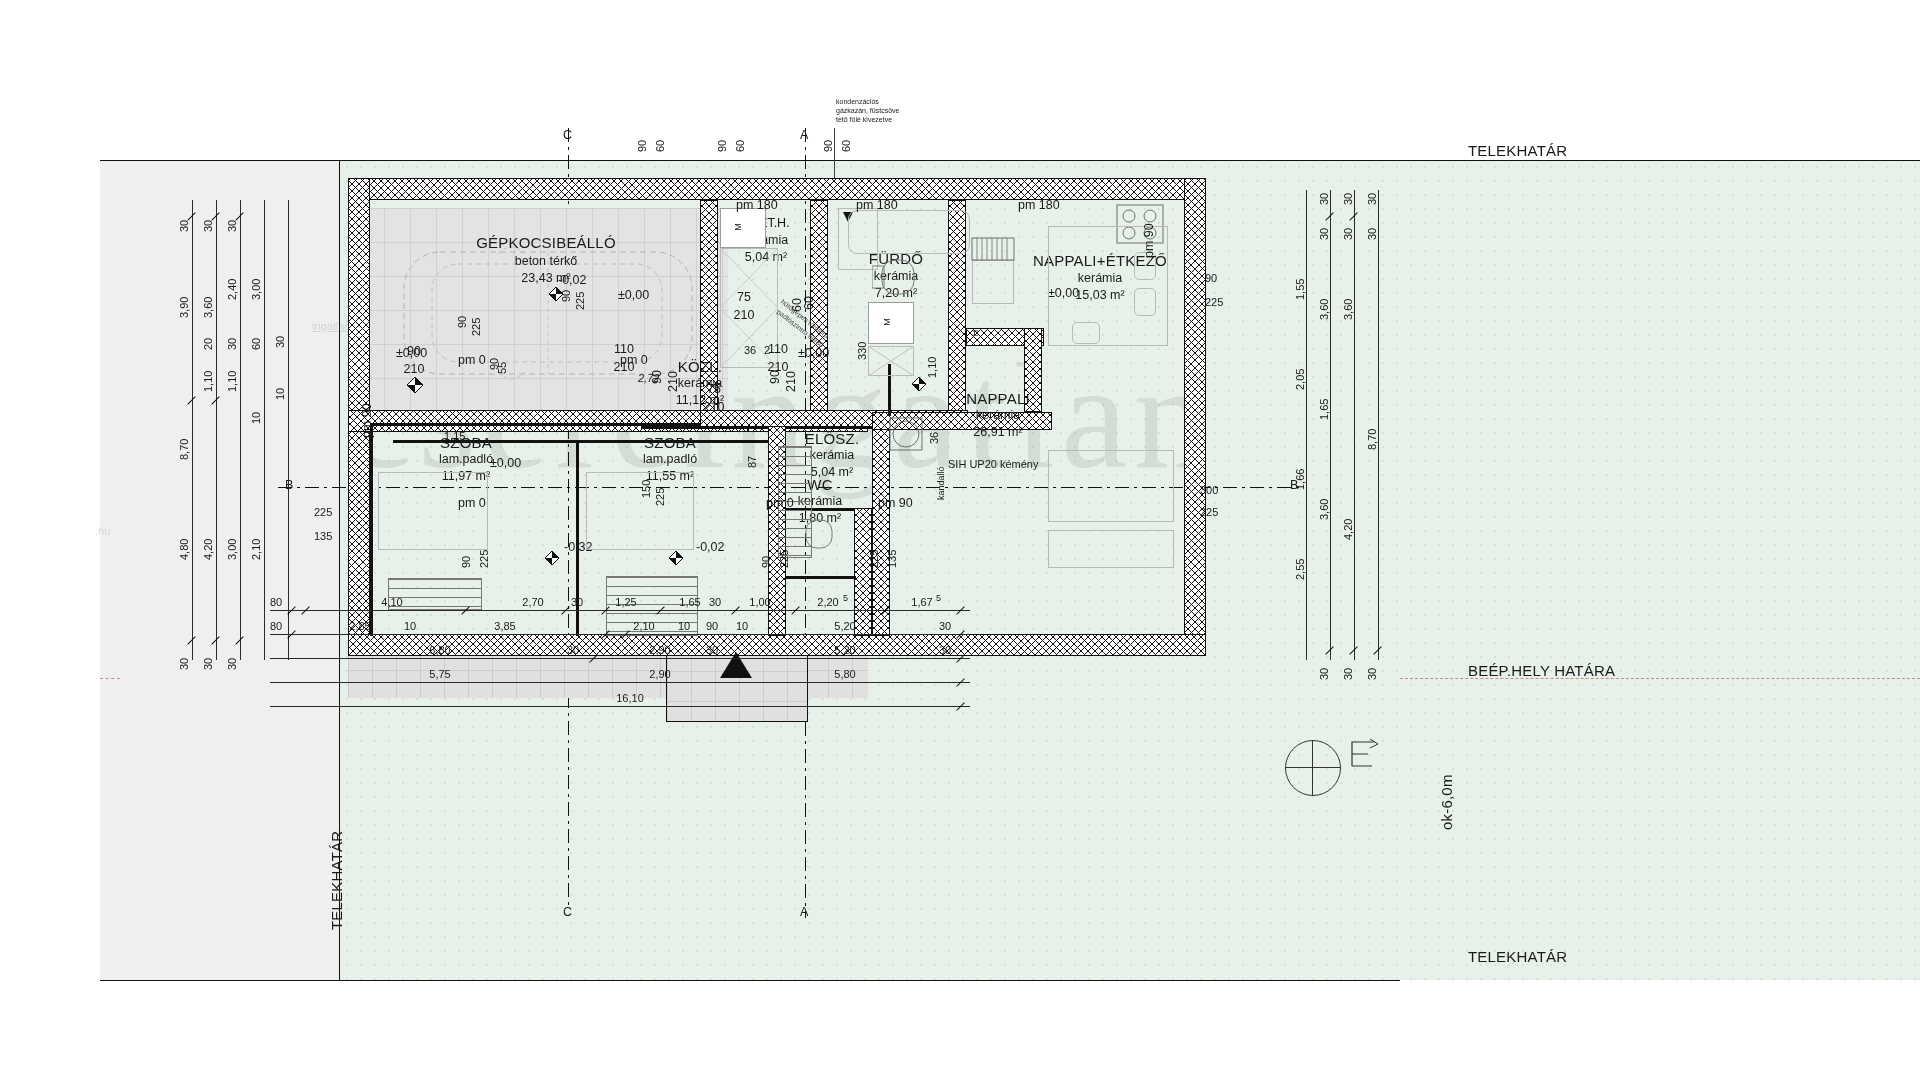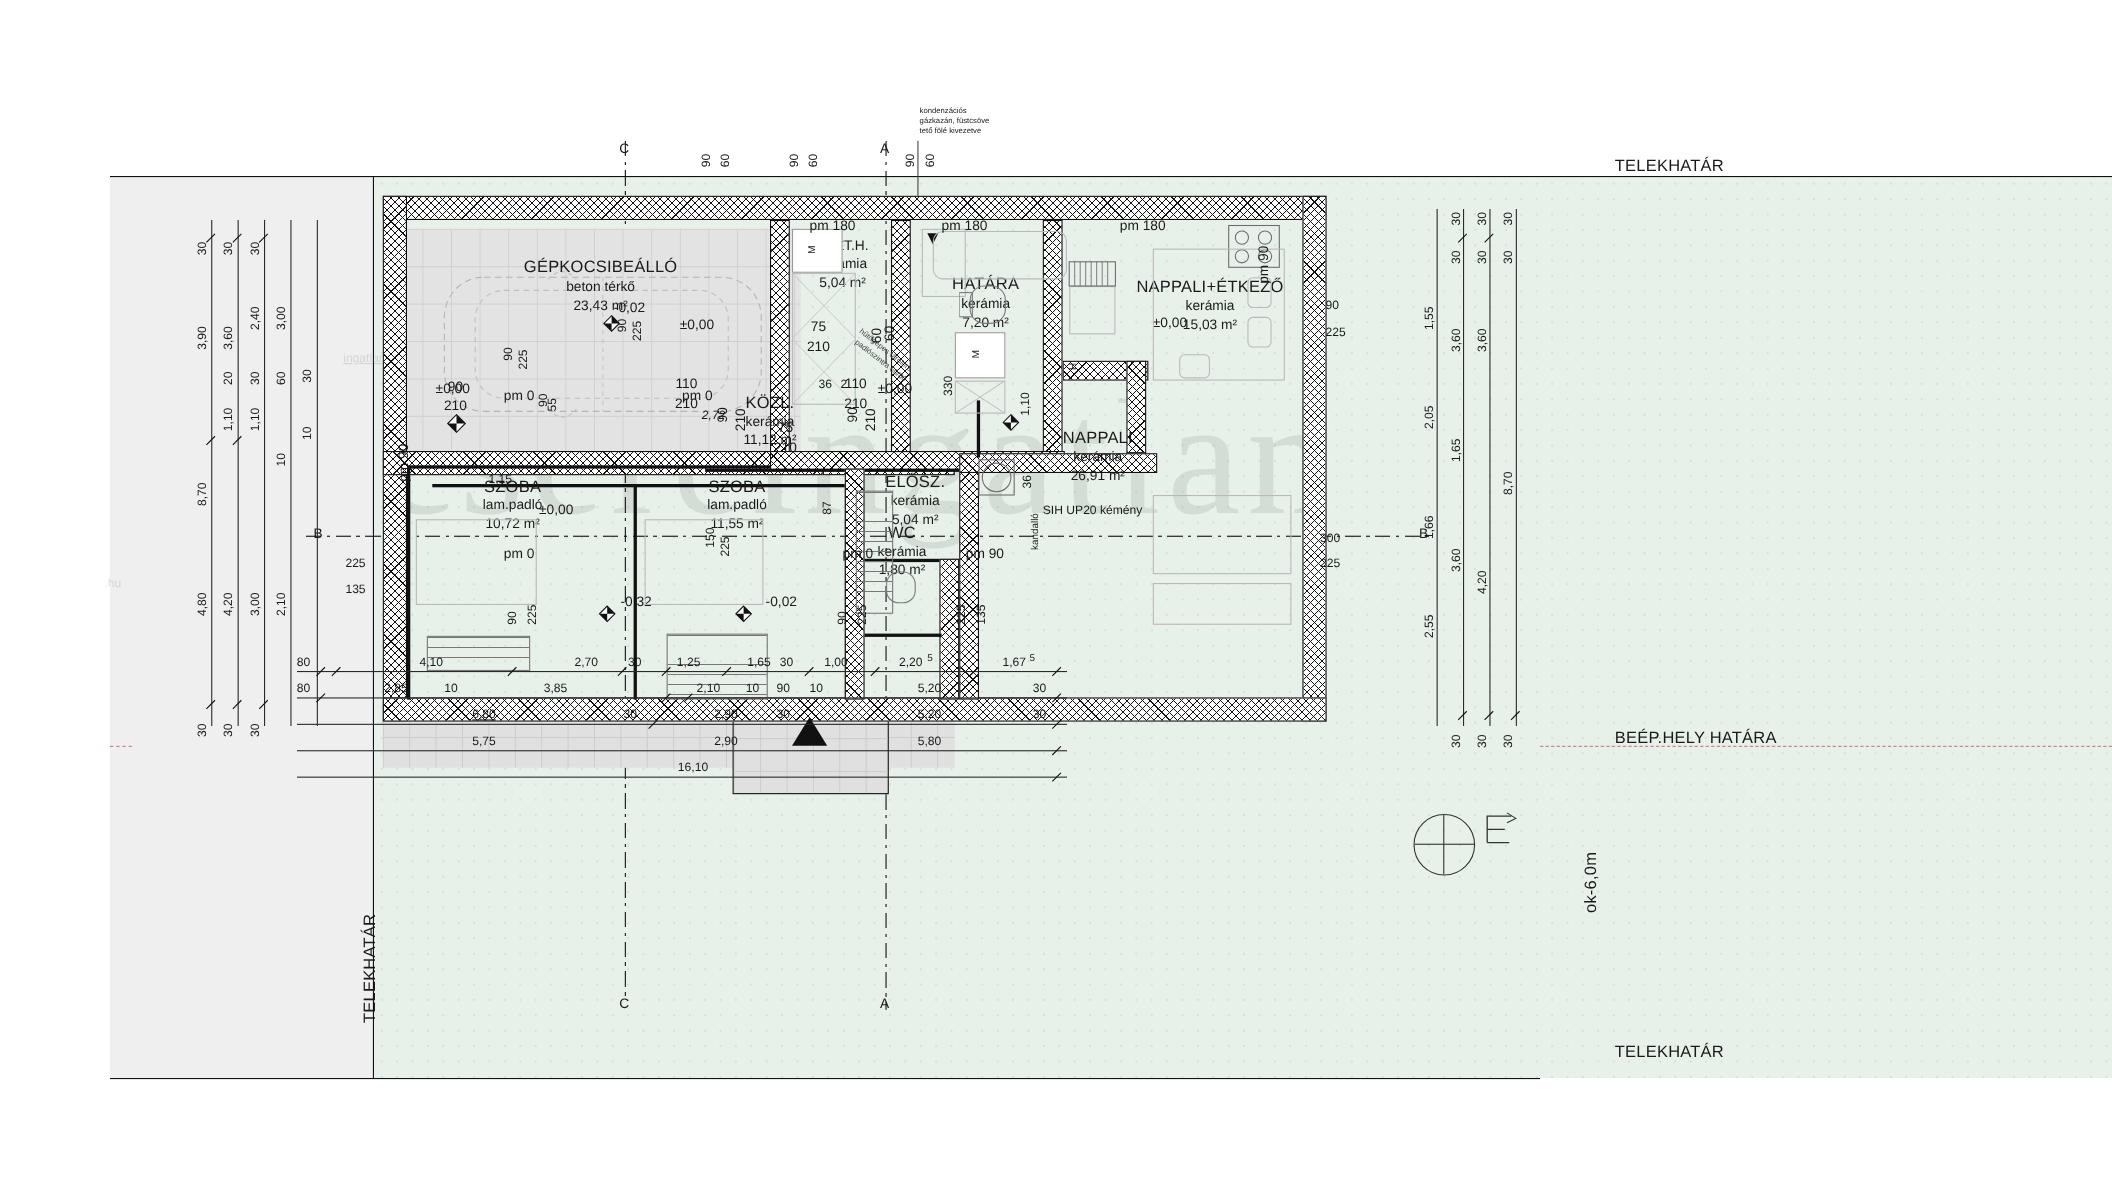--- a/index.html
+++ b/index.html
@@ -173,35 +173,35 @@
     </svg>
 
     <div class="t lbl-big c" style="left:198px;top:56px;">GÉPKOCSIBEÁLLÓ</div>
     <div class="t lbl-mid c" style="left:198px;top:76px;">beton térkő</div>
     <div class="t lbl-mid c" style="left:198px;top:93px;">23,43 m²</div>
 
     <div class="t lbl-mid c" style="left:418px;top:38px;">HÁZT.H.</div>
     <div class="t lbl-mid c" style="left:418px;top:55px;">kerámia</div>
     <div class="t lbl-mid c" style="left:418px;top:72px;">5,04 m²</div>
 
-    <div class="t lbl-big c" style="left:548px;top:72px;">HATÁRA</div>
+    <div class="t lbl-big c" style="left:548px;top:72px;">FÜRDŐ</div>
     <div class="t lbl-mid c" style="left:548px;top:91px;">kerámia</div>
     <div class="t lbl-mid c" style="left:548px;top:108px;">7,20 m²</div>
 
     <div class="t lbl-big c" style="left:752px;top:74px;">NAPPALI+ÉTKEZŐ</div>
     <div class="t lbl-mid c" style="left:752px;top:93px;">kerámia</div>
     <div class="t lbl-mid c" style="left:752px;top:110px;">15,03 m²</div>
 
     <div class="t lbl-big c" style="left:352px;top:180px;">KÖZL.</div>
     <div class="t lbl-mid c" style="left:352px;top:198px;">kerámia</div>
     <div class="t lbl-mid c" style="left:352px;top:215px;">11,12 m²</div>
 
     <div class="t lbl-big c" style="left:118px;top:256px;">SZOBA</div>
     <div class="t lbl-mid c" style="left:118px;top:274px;">lam.padló</div>
-    <div class="t lbl-mid c" style="left:118px;top:291px;">10,72 m²</div>
+    <div class="t lbl-mid c" style="left:118px;top:291px;">11,97 m²</div>
 
     <div class="t lbl-big c" style="left:322px;top:256px;">SZOBA</div>
     <div class="t lbl-mid c" style="left:322px;top:274px;">lam.padló</div>
     <div class="t lbl-mid c" style="left:322px;top:291px;">11,55 m²</div>
 
     <div class="t lbl-big c" style="left:484px;top:252px;">ELŐSZ.</div>
     <div class="t lbl-mid c" style="left:484px;top:270px;">kerámia</div>
     <div class="t lbl-mid c" style="left:484px;top:287px;">5,04 m²</div>
 
     <div class="t lbl-big c" style="left:472px;top:298px;">WC</div>

